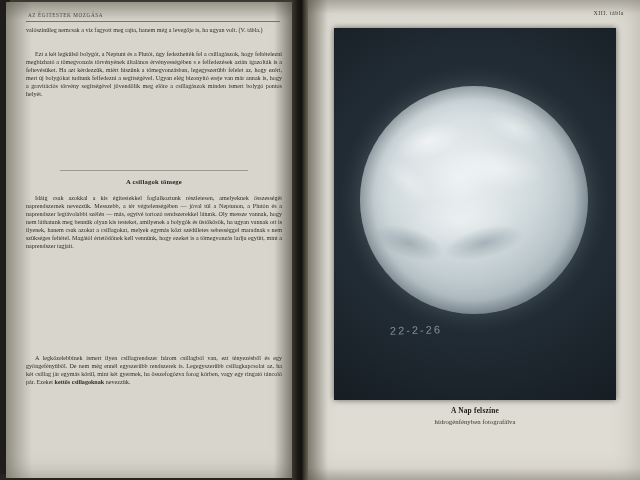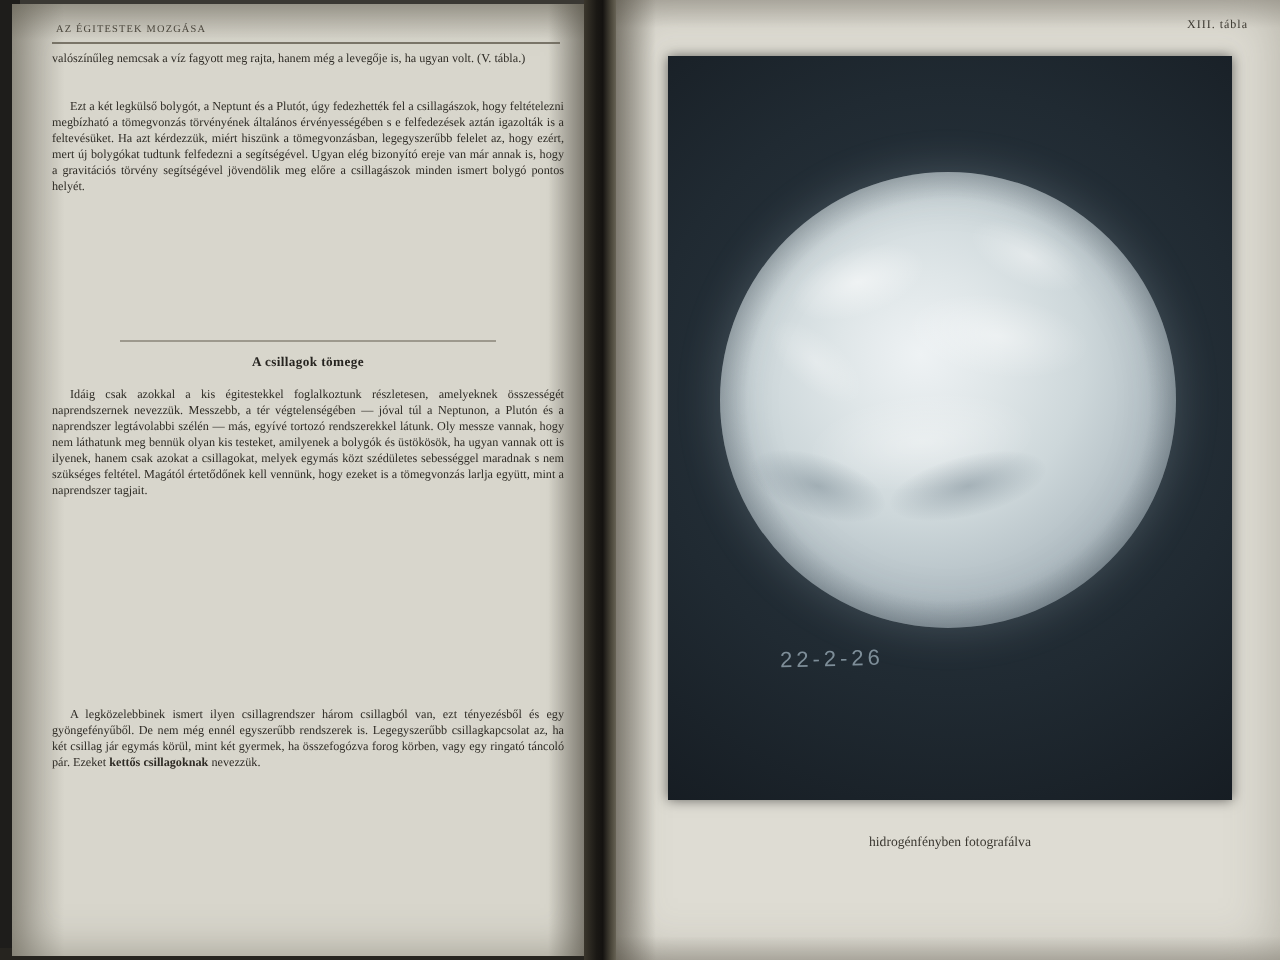--- a/index.html
+++ b/index.html
@@ -275,17 +275,18 @@
       <div class="mottle" id="m2"></div>
       <div class="mottle" id="m3"></div>
       <div class="mottle" id="m4"></div>
       <div class="mottle" id="m5"></div>
       <div class="mottle" id="m6"></div>
       <div class="mottle" id="m7"></div>
       <div id="limb-dark"></div>
       <div id="photo-date">22-2-26</div>
     </div>
 
+    <div class="caption-main">A Nap felszíne</div>
     <div class="caption-sub">hidrogénfényben fotografálva</div>
 
   </div>
 
 </div>
 
 </body></html>

